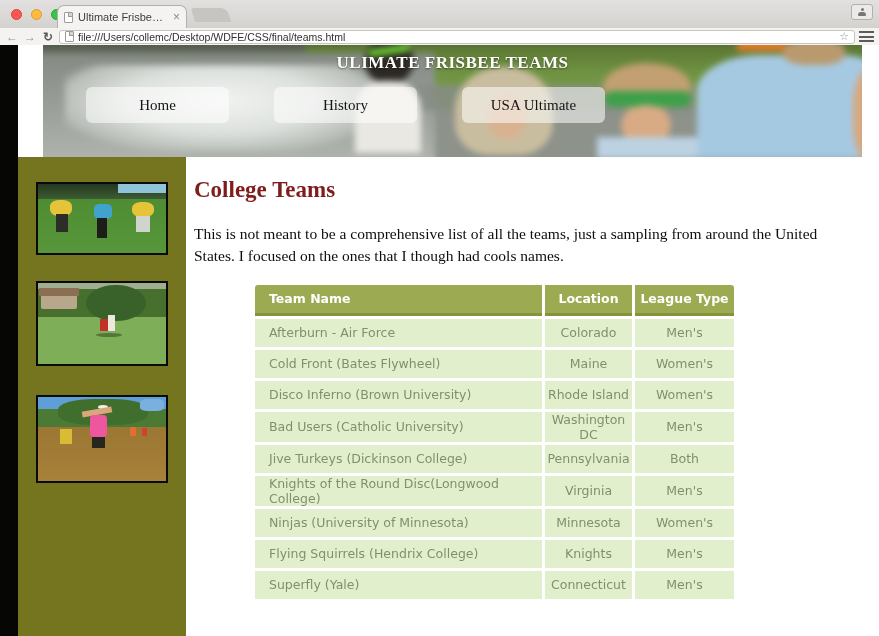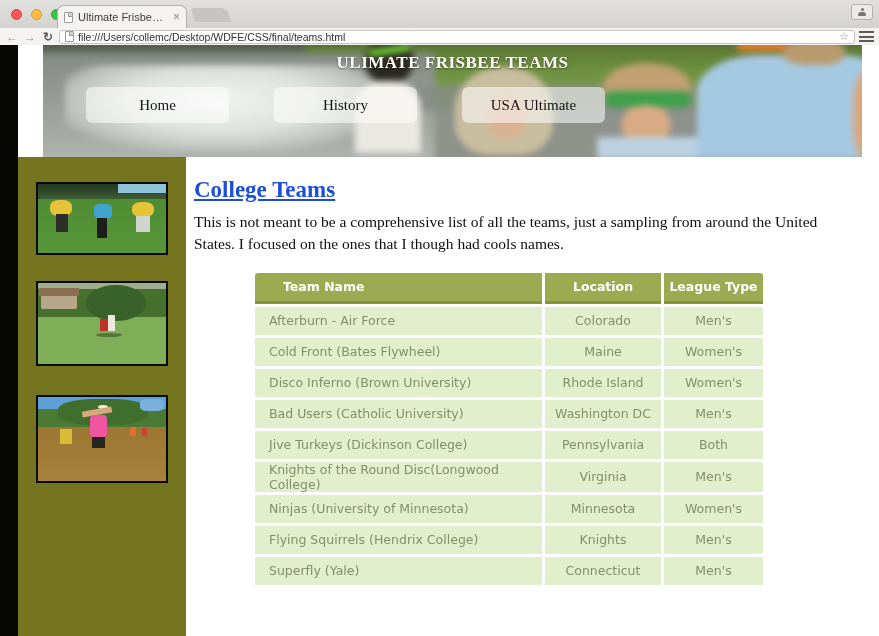--- a/index.html
+++ b/index.html
@@ -125,30 +125,30 @@
   .p3-skyR { right:2px; top:2px; width:24px; height:12px; background:#79b0dd; border-radius:30%; }
   .p3-arms { left:44px; top:12px; width:30px; height:6px; background:#d9a77a; transform:rotate(-10deg); }
   .p3-pink { left:52px; top:18px; width:17px; height:22px; background:#ef56a0; border-radius:20%; }
   .p3-shorts { left:54px; top:40px; width:13px; height:11px; background:#26261f; }
   .p3-yellow { left:22px; top:32px; width:12px; height:15px; background:#d9bb35; }
   .p3-o1 { left:92px; top:30px; width:6px; height:9px; background:#e07030; }
   .p3-o2 { left:104px; top:31px; width:5px; height:8px; background:#cc4430; }
   .p3-disc { left:60px; top:8px; width:10px; height:4px; background:#f2f2ea; border-radius:50%; }
 
   .main { flex:1; background:#fff; padding:20px 14px 0 8px; }
-  .main h1 { font-family:"Liberation Serif", serif; font-size:23px; color:#1d4ed8; margin-bottom:8px;text-decoration:underline; }
+  .main h1 { font-family:"Liberation Serif", serif; font-size:23px; color:#7f1d1d; margin-bottom:20px; }
   .intro { font-family:"Liberation Serif", serif; font-size:15.5px; line-height:1.45;
            color:#0e0e0e; width:642px; margin-bottom:14px; }
 
   table.teams { margin-left:58px; border-collapse:separate; border-spacing:3px;
                 font-family:"DejaVu Sans", sans-serif; }
   .teams th { background:var(--table-header-bg,#9cab52); color:#fff; font-size:12.5px;
               font-weight:bold; height:31px; border-bottom:3px solid #83943c; }
-  .teams th:first-child { width:287px; text-align:left; padding-left:28px; border-radius:3px 0 0 0; }
-  .teams th:nth-child(2) { width:116px; }
+  .teams th:first-child { width:287px; text-align:left; padding-left:14px; border-radius:3px 0 0 0; }
+  .teams th:nth-child(2) { width:87px; }
   .teams th:nth-child(3) { width:99px; border-radius:0 3px 0 0; }
   .teams td { background:var(--table-row-bg,#e1efcd); color:var(--table-text,#82906a);
               font-size:12.5px; height:28px; text-align:center; }
   .teams td:first-child { text-align:left; padding-left:14px; }
 </style>
 </head>
 <body>
 
 <div class="browser">
 

